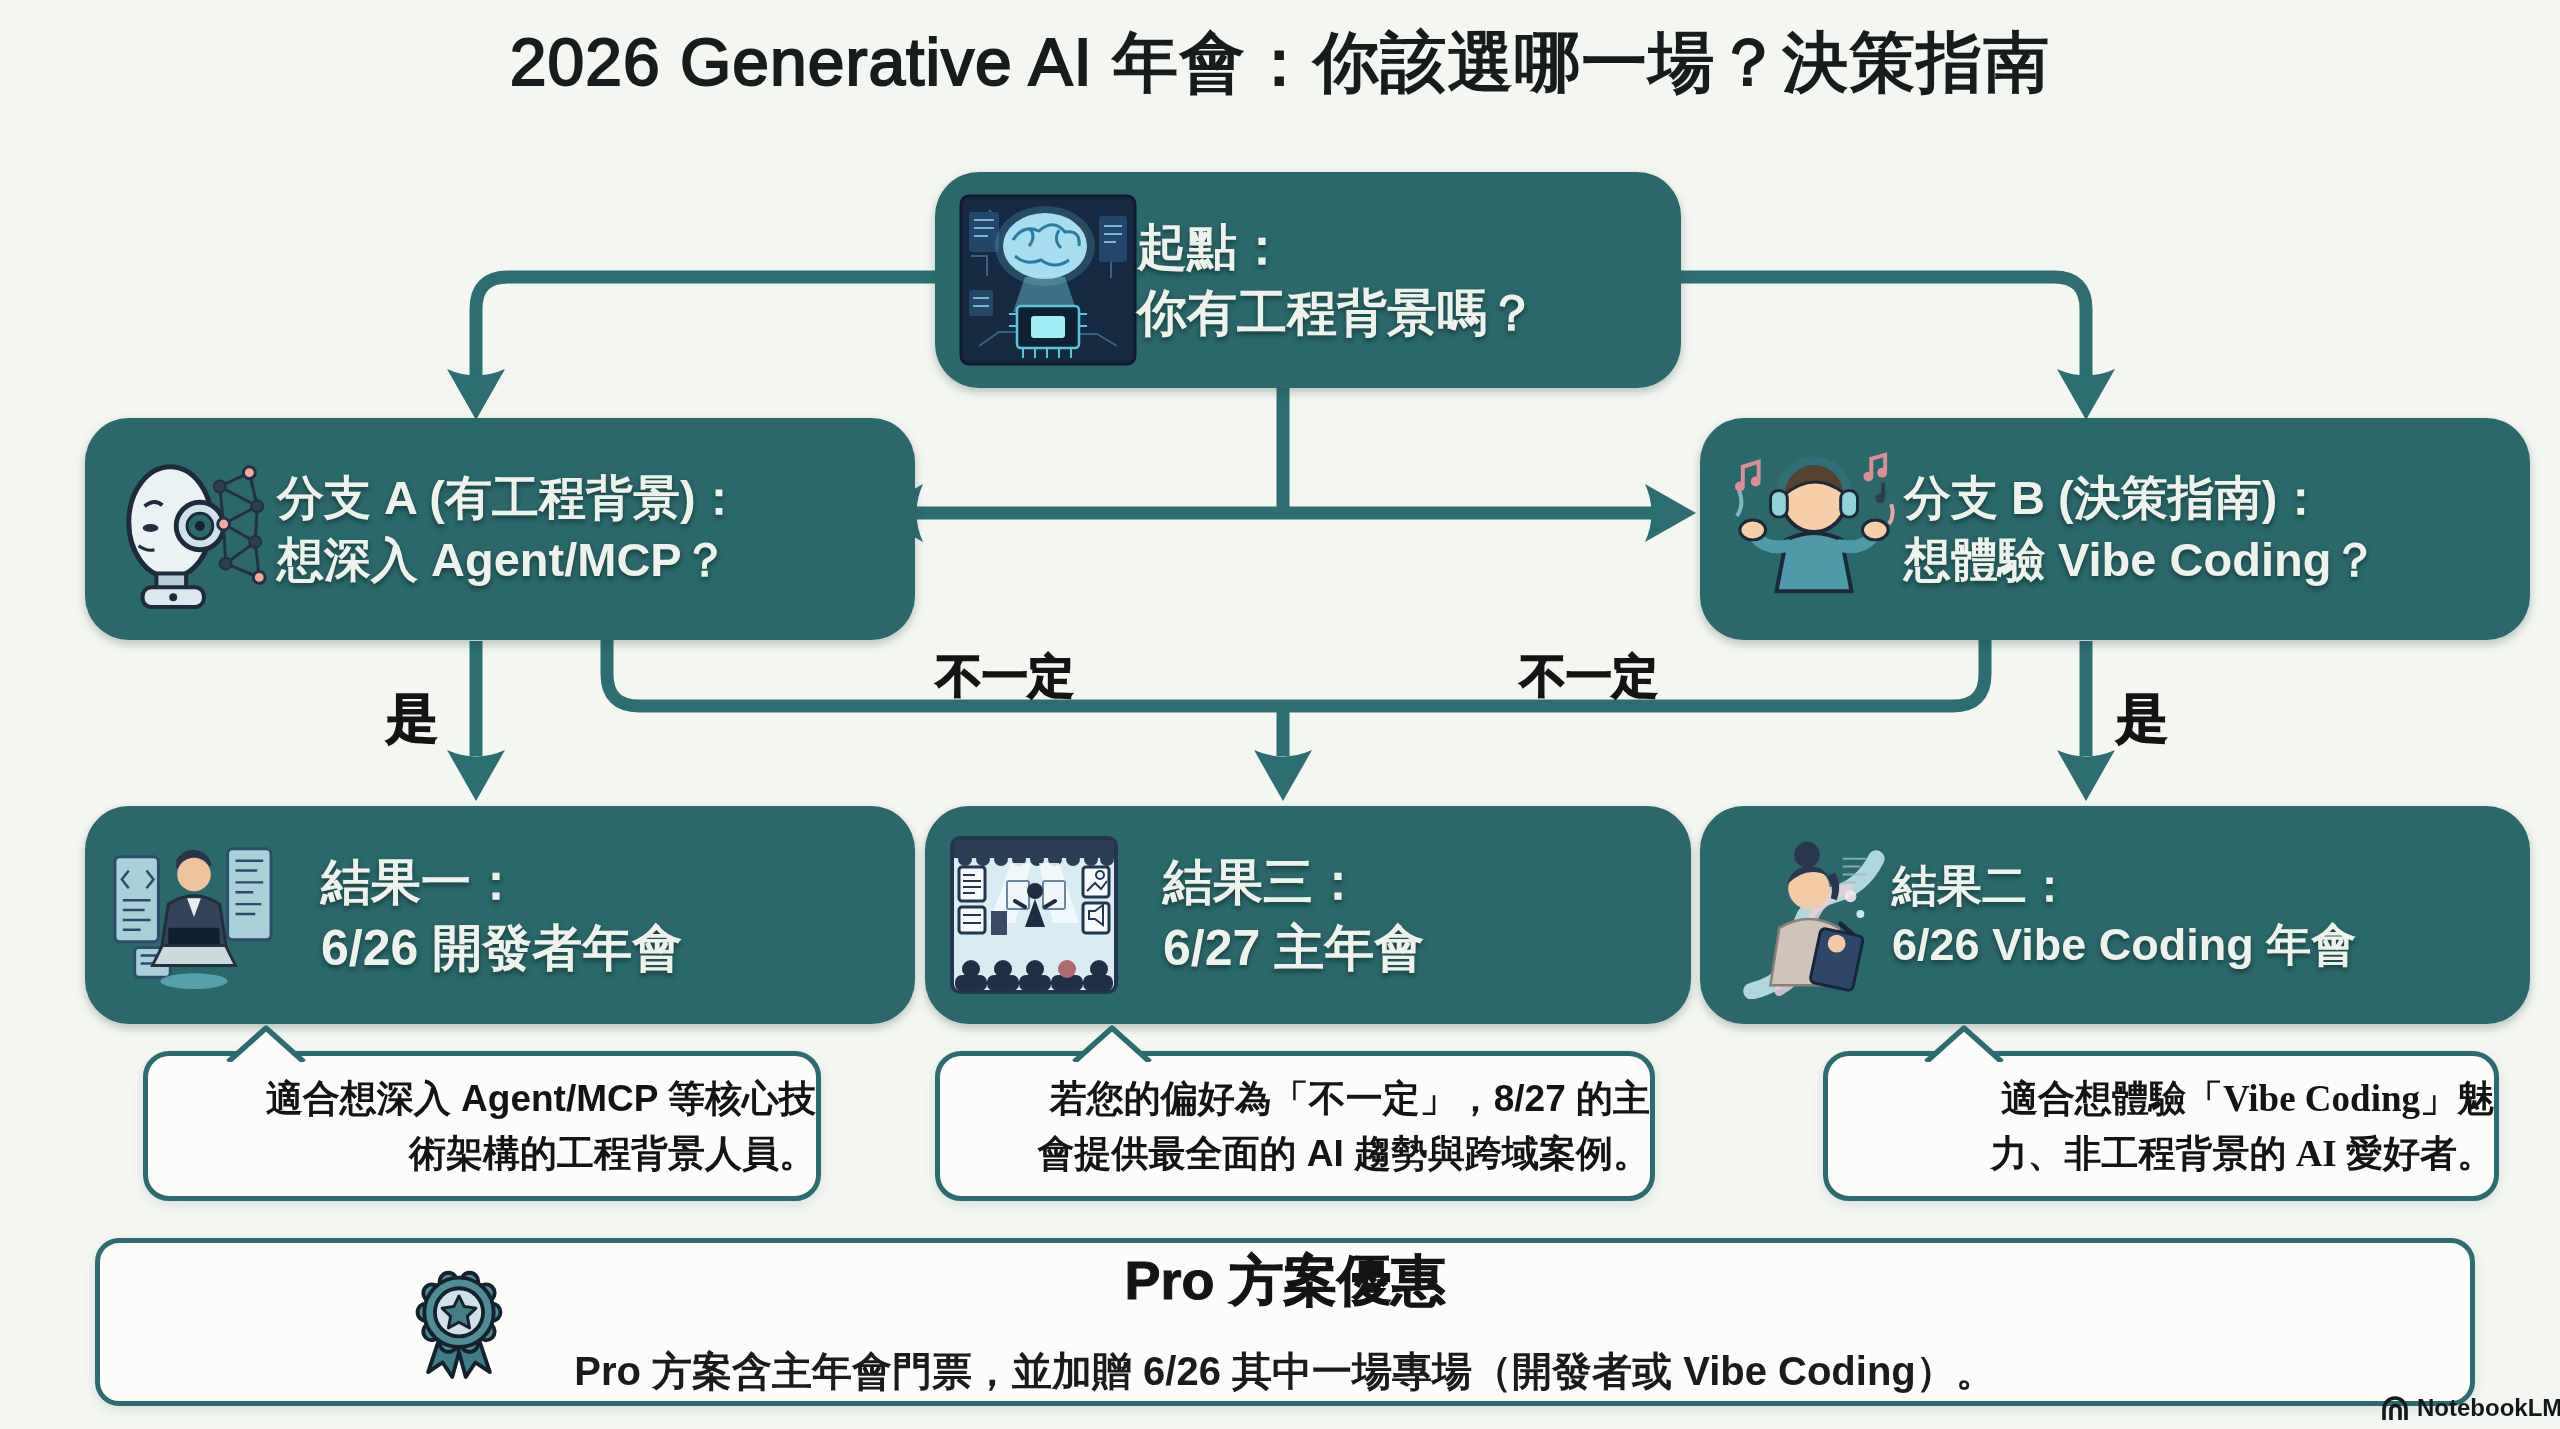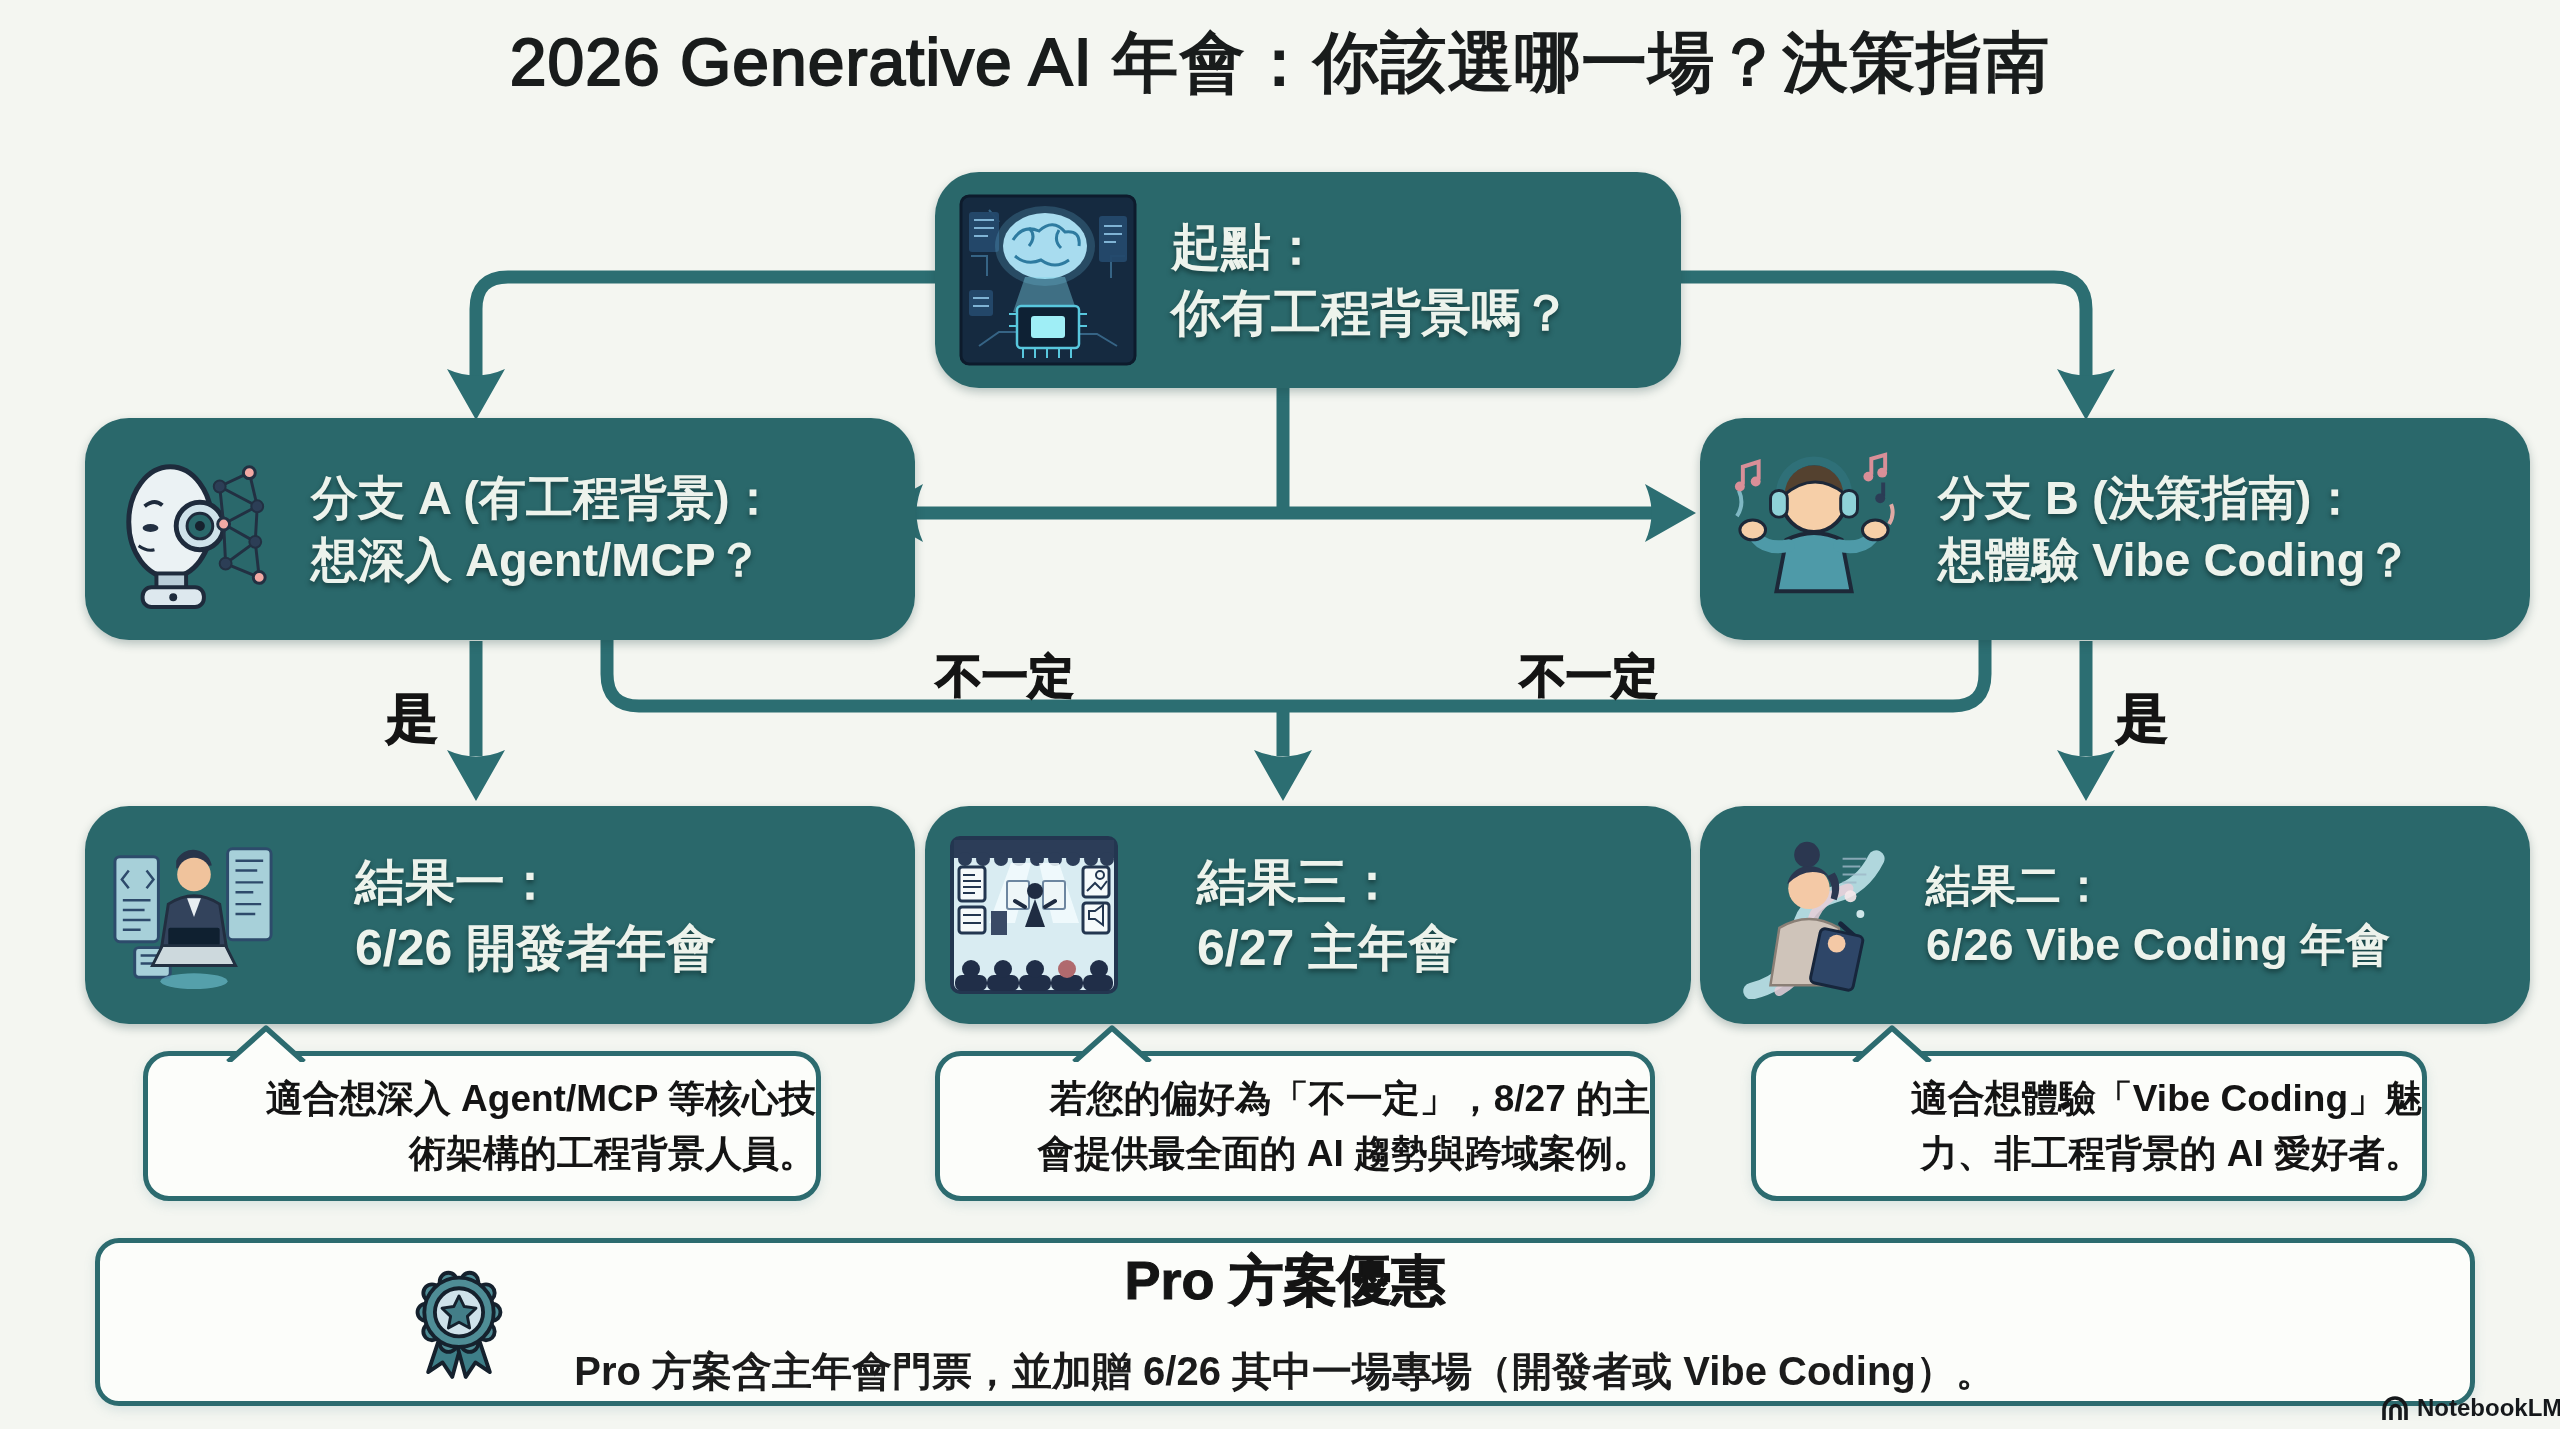--- a/index.html
+++ b/index.html
@@ -9,21 +9,21 @@
     font-family:"Liberation Sans","DejaVu Sans",sans-serif;
   }
   .page-title{
     position:absolute;left:0;top:18px;width:2560px;text-align:center;
     font-size:66px;font-weight:normal;color:#191c1c;letter-spacing:1px;
     -webkit-text-stroke:2px #191c1c;
   }
   .connectors{position:absolute;left:0;top:0;z-index:1;pointer-events:none;}
   .node{
     position:absolute;z-index:2;background:#2a686b;border-radius:44px;
-    display:flex;align-items:center;gap:34px;padding:0 26px 0 24px;
+    display:flex;align-items:center;padding:0 26px 0 24px;
     box-shadow:0 4px 10px rgba(25,60,60,.28);
   }
   .node .illo{flex:none;border-radius:10px;}
   .node-text{color:#edf3ec;font-weight:bold;line-height:1.32;
     text-shadow:0 3px 5px rgba(5,28,28,.55);white-space:nowrap;}
   #node-start{left:935px;top:172px;width:696px;height:216px;}
   #node-start .node-text{font-size:50px;}
   #node-a{left:85px;top:418px;width:780px;height:222px;}
   #node-b{left:1700px;top:418px;width:780px;height:222px;}
   #node-a .node-text,#node-b .node-text{font-size:47px;}
@@ -41,21 +41,21 @@
   #label-maybe-left{left:936px;top:646px;font-size:46px;}
   #label-maybe-right{left:1520px;top:646px;font-size:46px;}
   .callout{
     position:absolute;z-index:2;background:#fcfdfa;border:5px solid #2c6b6f;
     border-radius:26px;display:flex;flex-direction:column;justify-content:center;
     text-align:right;box-shadow:0 4px 12px rgba(90,140,150,.18);
   }
   .callout .callout-line{font-size:37px;font-weight:bold;color:#141414;line-height:1.5;}
   #note-1{left:143px;top:1051px;width:668px;height:140px;}
   #note-3{left:935px;top:1051px;width:710px;height:140px;}
-  #note-2{left:1751px;top:1051px;width:666px;height:140px;}
+  #note-2{left:1823px;top:1051px;width:666px;height:140px;font-family:Liberation Serif, serif;}
   .pointer{position:absolute;top:-32px;}
   #note-1 .pointer{left:78px;}
   #note-3 .pointer{left:132px;}
   #note-2 .pointer{left:96px;}
   .promo{
     position:absolute;z-index:2;left:95px;top:1238px;width:2370px;height:158px;
     background:#fcfdfa;border:5px solid #2c6b6f;border-radius:24px;
     display:flex;flex-direction:column;justify-content:center;align-items:center;gap:26px;
     box-shadow:0 4px 12px rgba(90,140,150,.18);
   }

